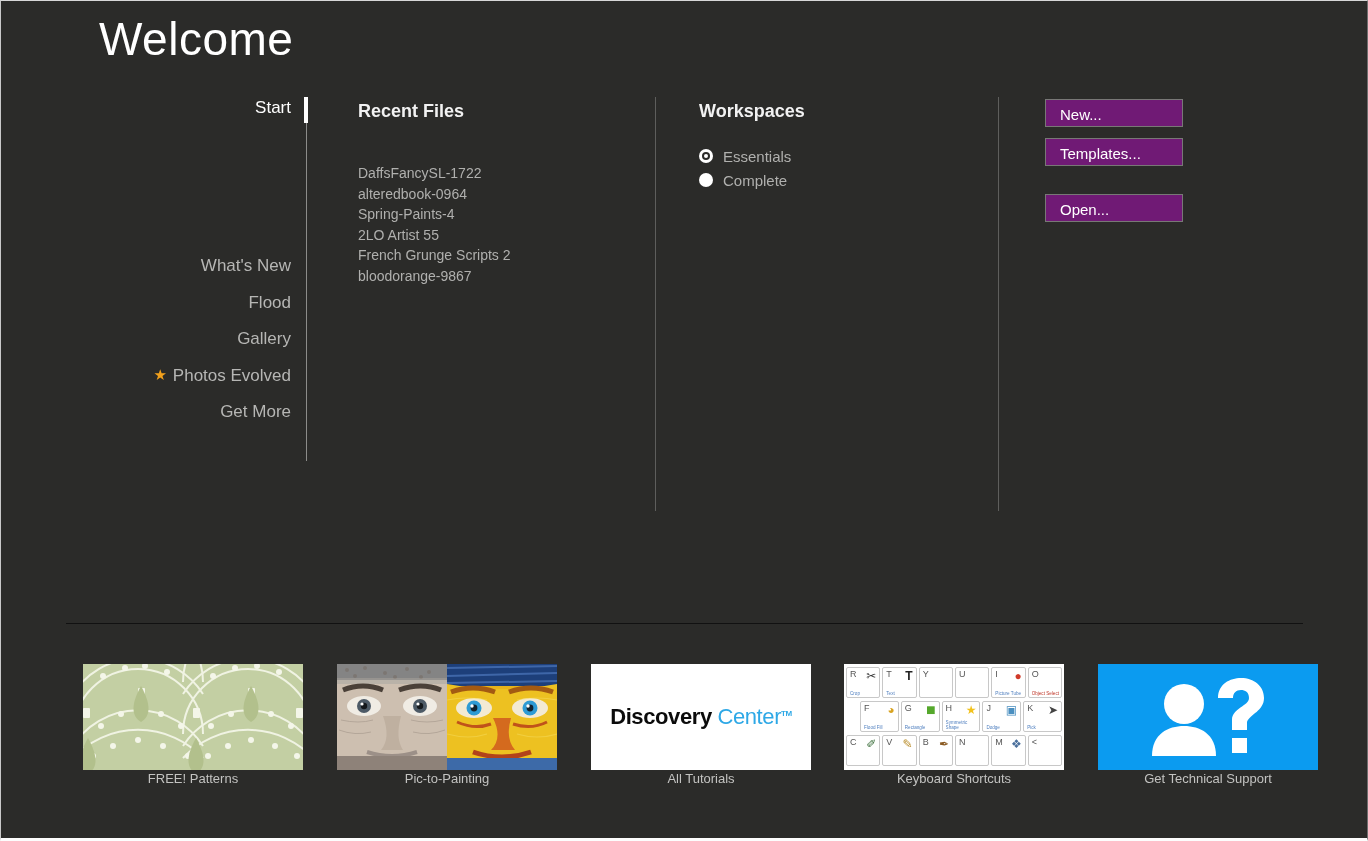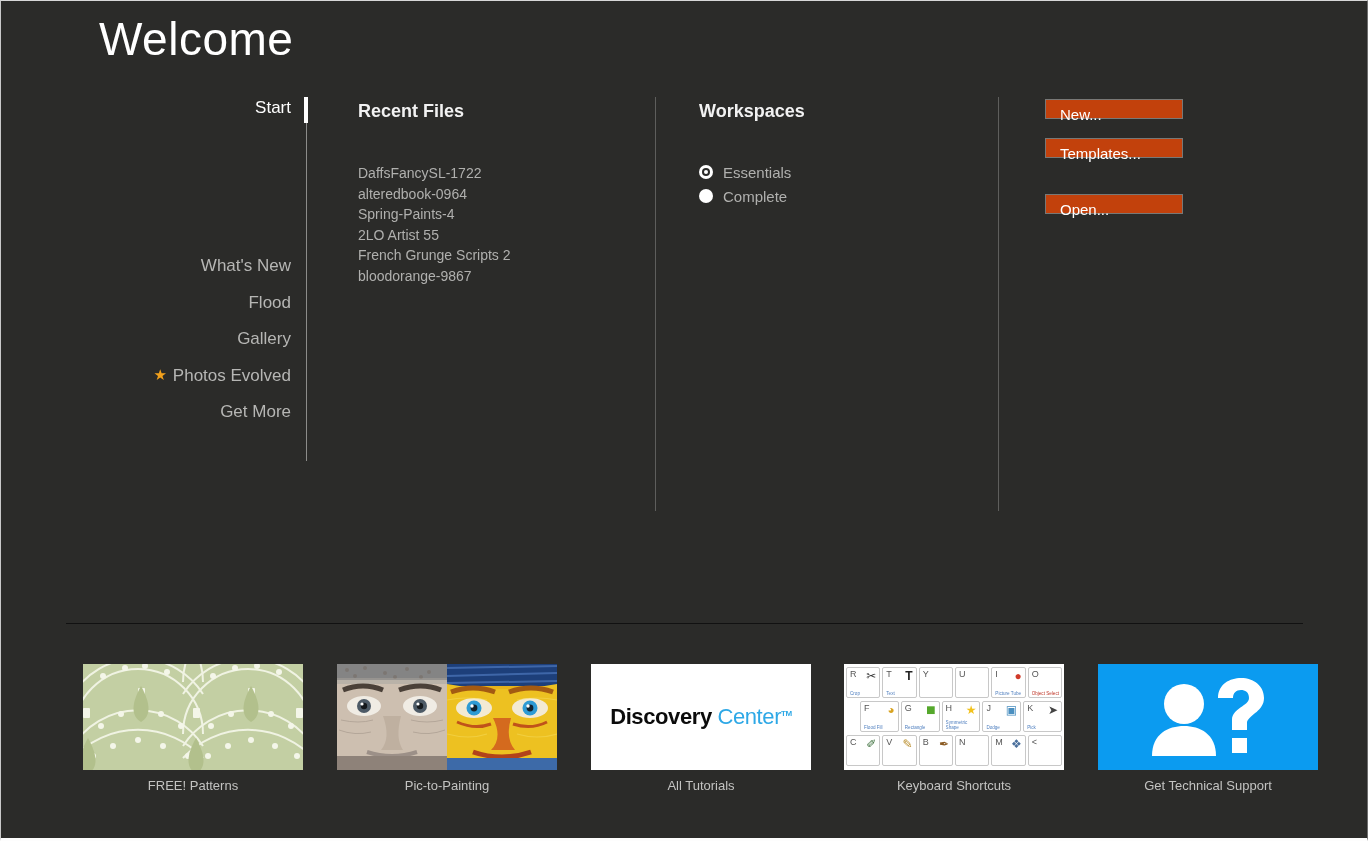--- a/index.html
+++ b/index.html
@@ -105,21 +105,21 @@
   .vdivider {
     position: absolute;
     width: 1px;
     background: #5e5e5c;
   }
 
   
   .ws-list {
     position: absolute;
     left: 698px;
-    top: 159px;
+    top: 143px;
   }
   .ws-row {
     display: flex;
     align-items: center;
     height: 24px;
     cursor: pointer;
   }
   .radio {
     width: 14px; height: 14px;
     border-radius: 50%;
@@ -147,22 +147,22 @@
   }
   .ws-label {
     font-size: 15px;
     color: #b0b0ae;
   }
 
   
   .btn {
     position: absolute;
     width: 138px;
-    height: 20px;
-    background: #c2410c;
+    height: 28px;
+    background: #701a75;
     border: 1px solid #787876;
     color: #ffffff;
     font-size: 15px;
     text-align: left;
     padding: 0 0 0 14px;
     line-height: 29px;
     cursor: pointer;
     font-family: "Liberation Sans", sans-serif;
   }
 
@@ -184,21 +184,21 @@
   }
   .tile-img {
     width: 220px;
     height: 106px;
     overflow: hidden;
     position: relative;
     background: #1c1c1b;
     cursor: pointer;
   }
   .tile-caption {
-    margin-top: 8px;
+    margin-top: 1px;
     text-align: center;
     font-size: 13px;
     color: #c3c3c1;
     white-space: nowrap;
   }
 
   
   .pattern-bg { position: absolute; inset: 0; background: #c3cfa3; }
   .pattern-bg svg { display: block; width: 100%; height: 100%; }
 

